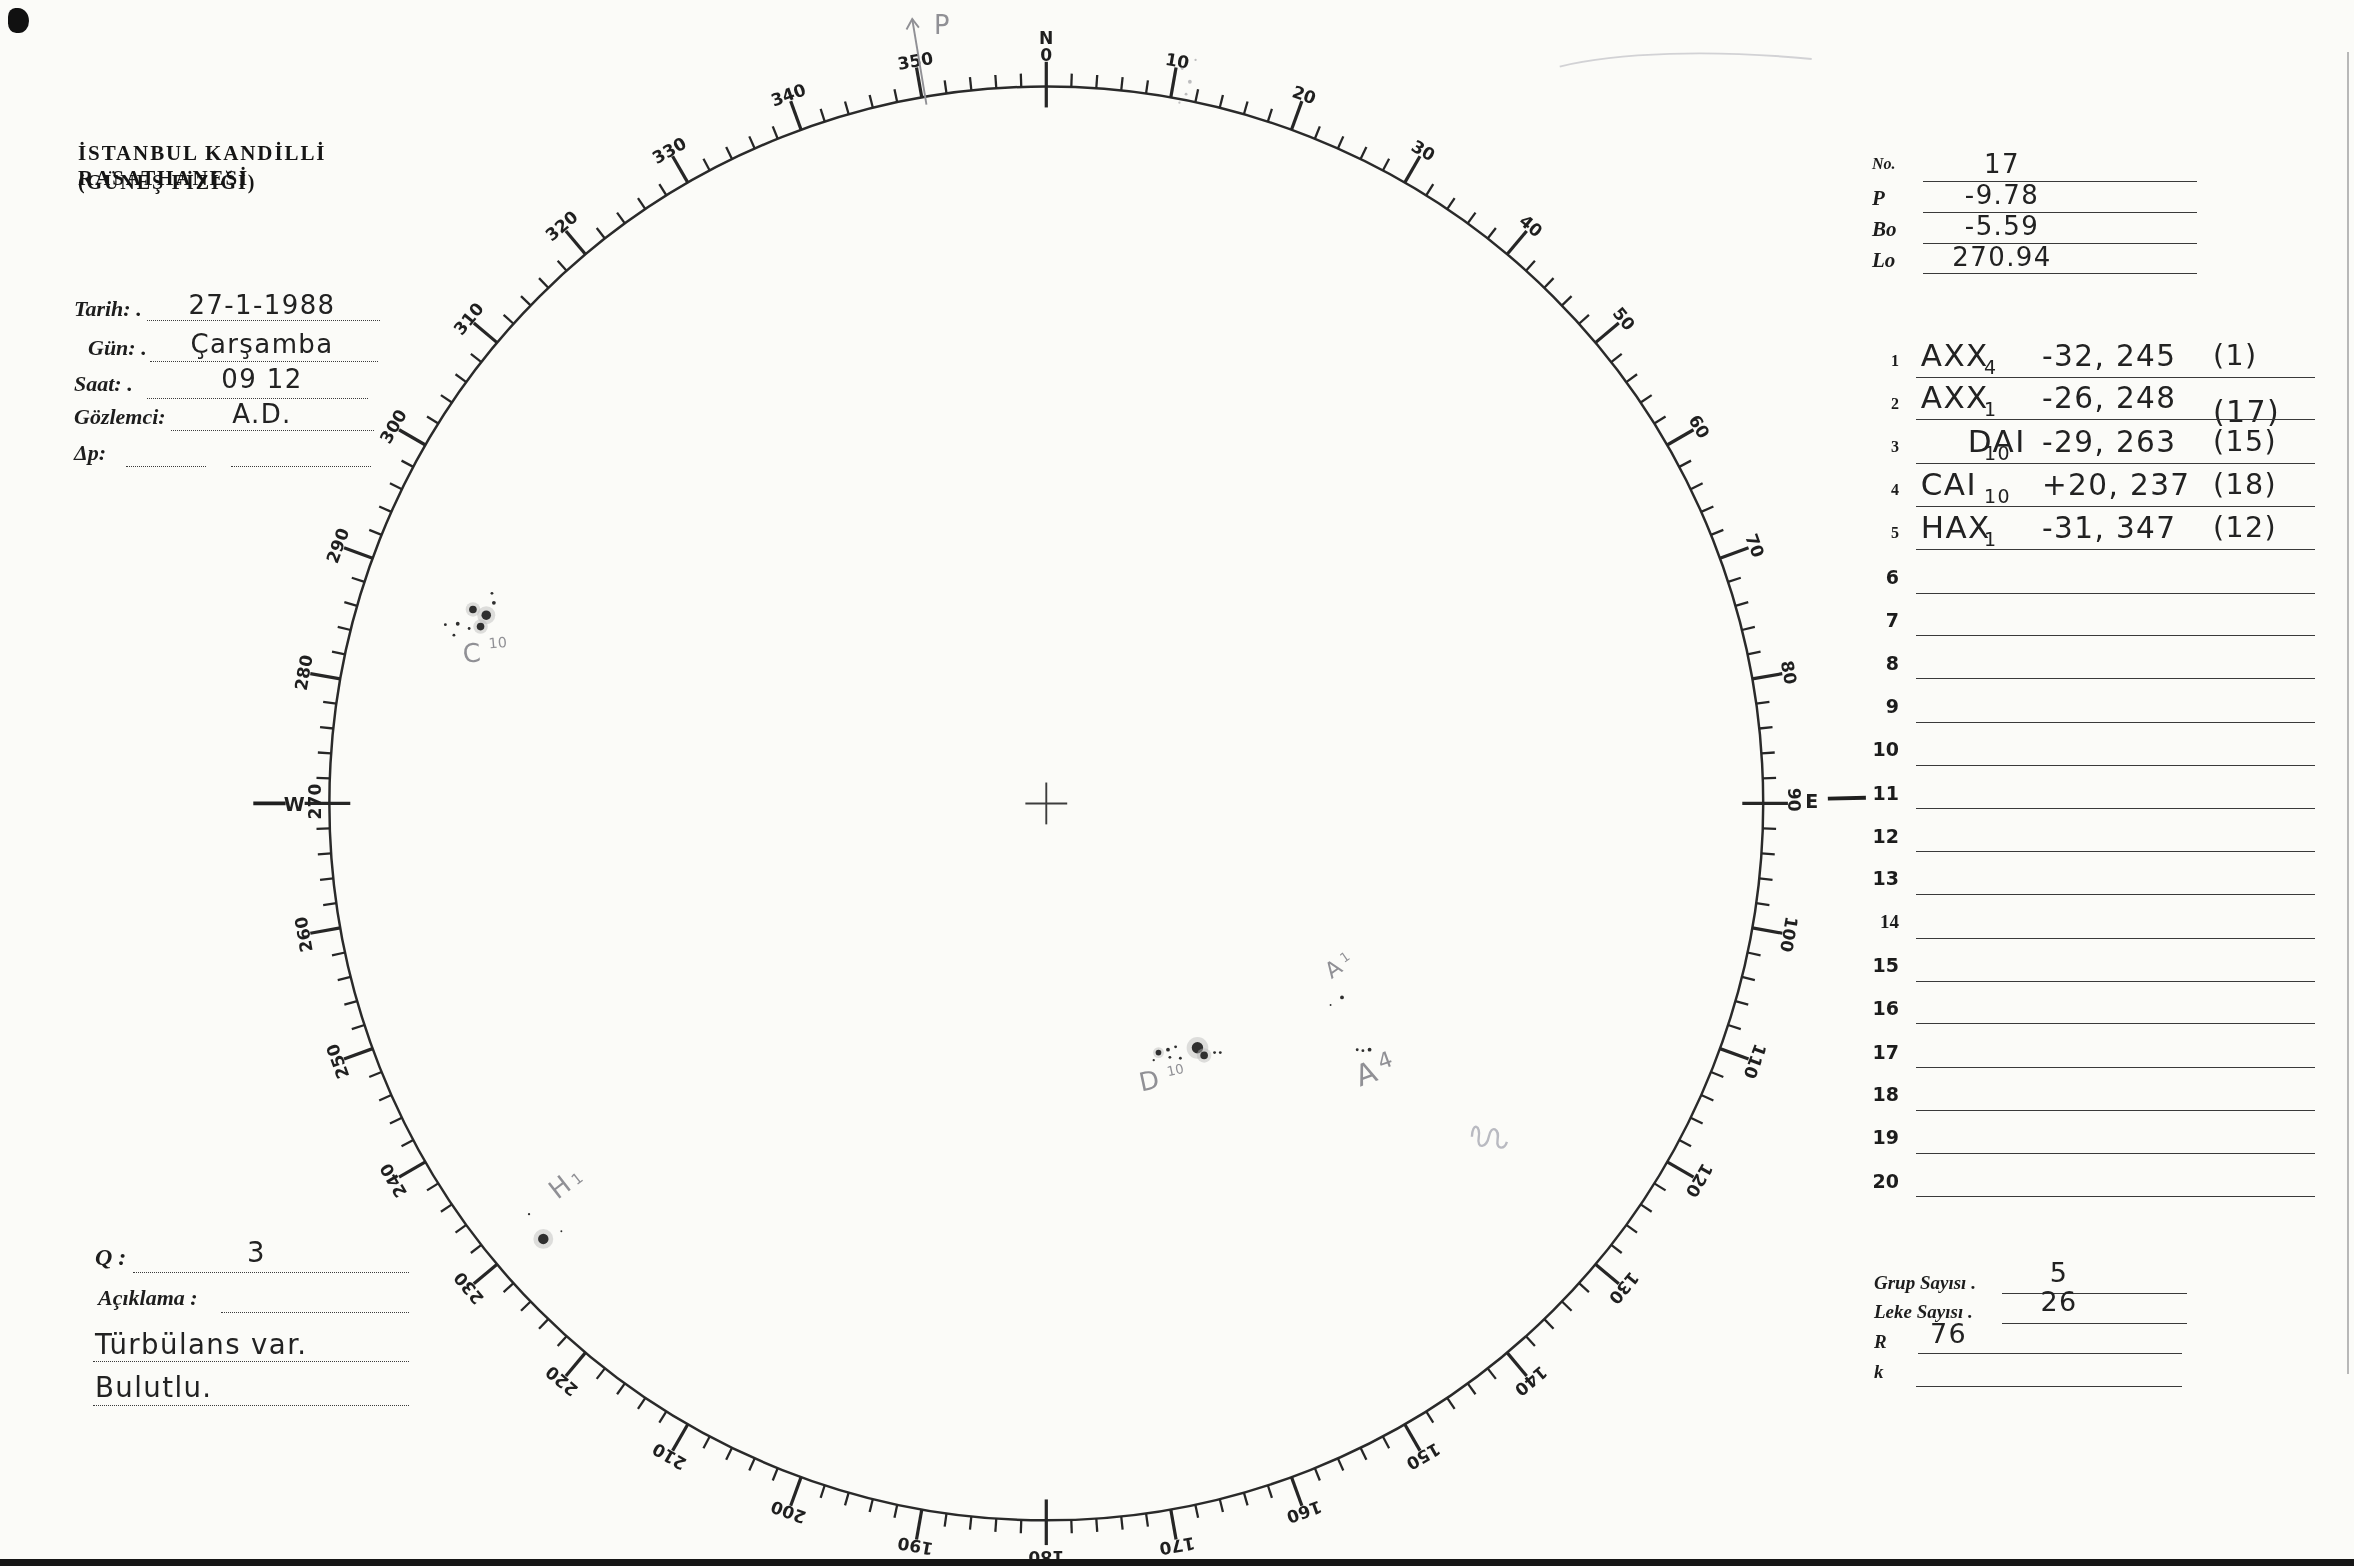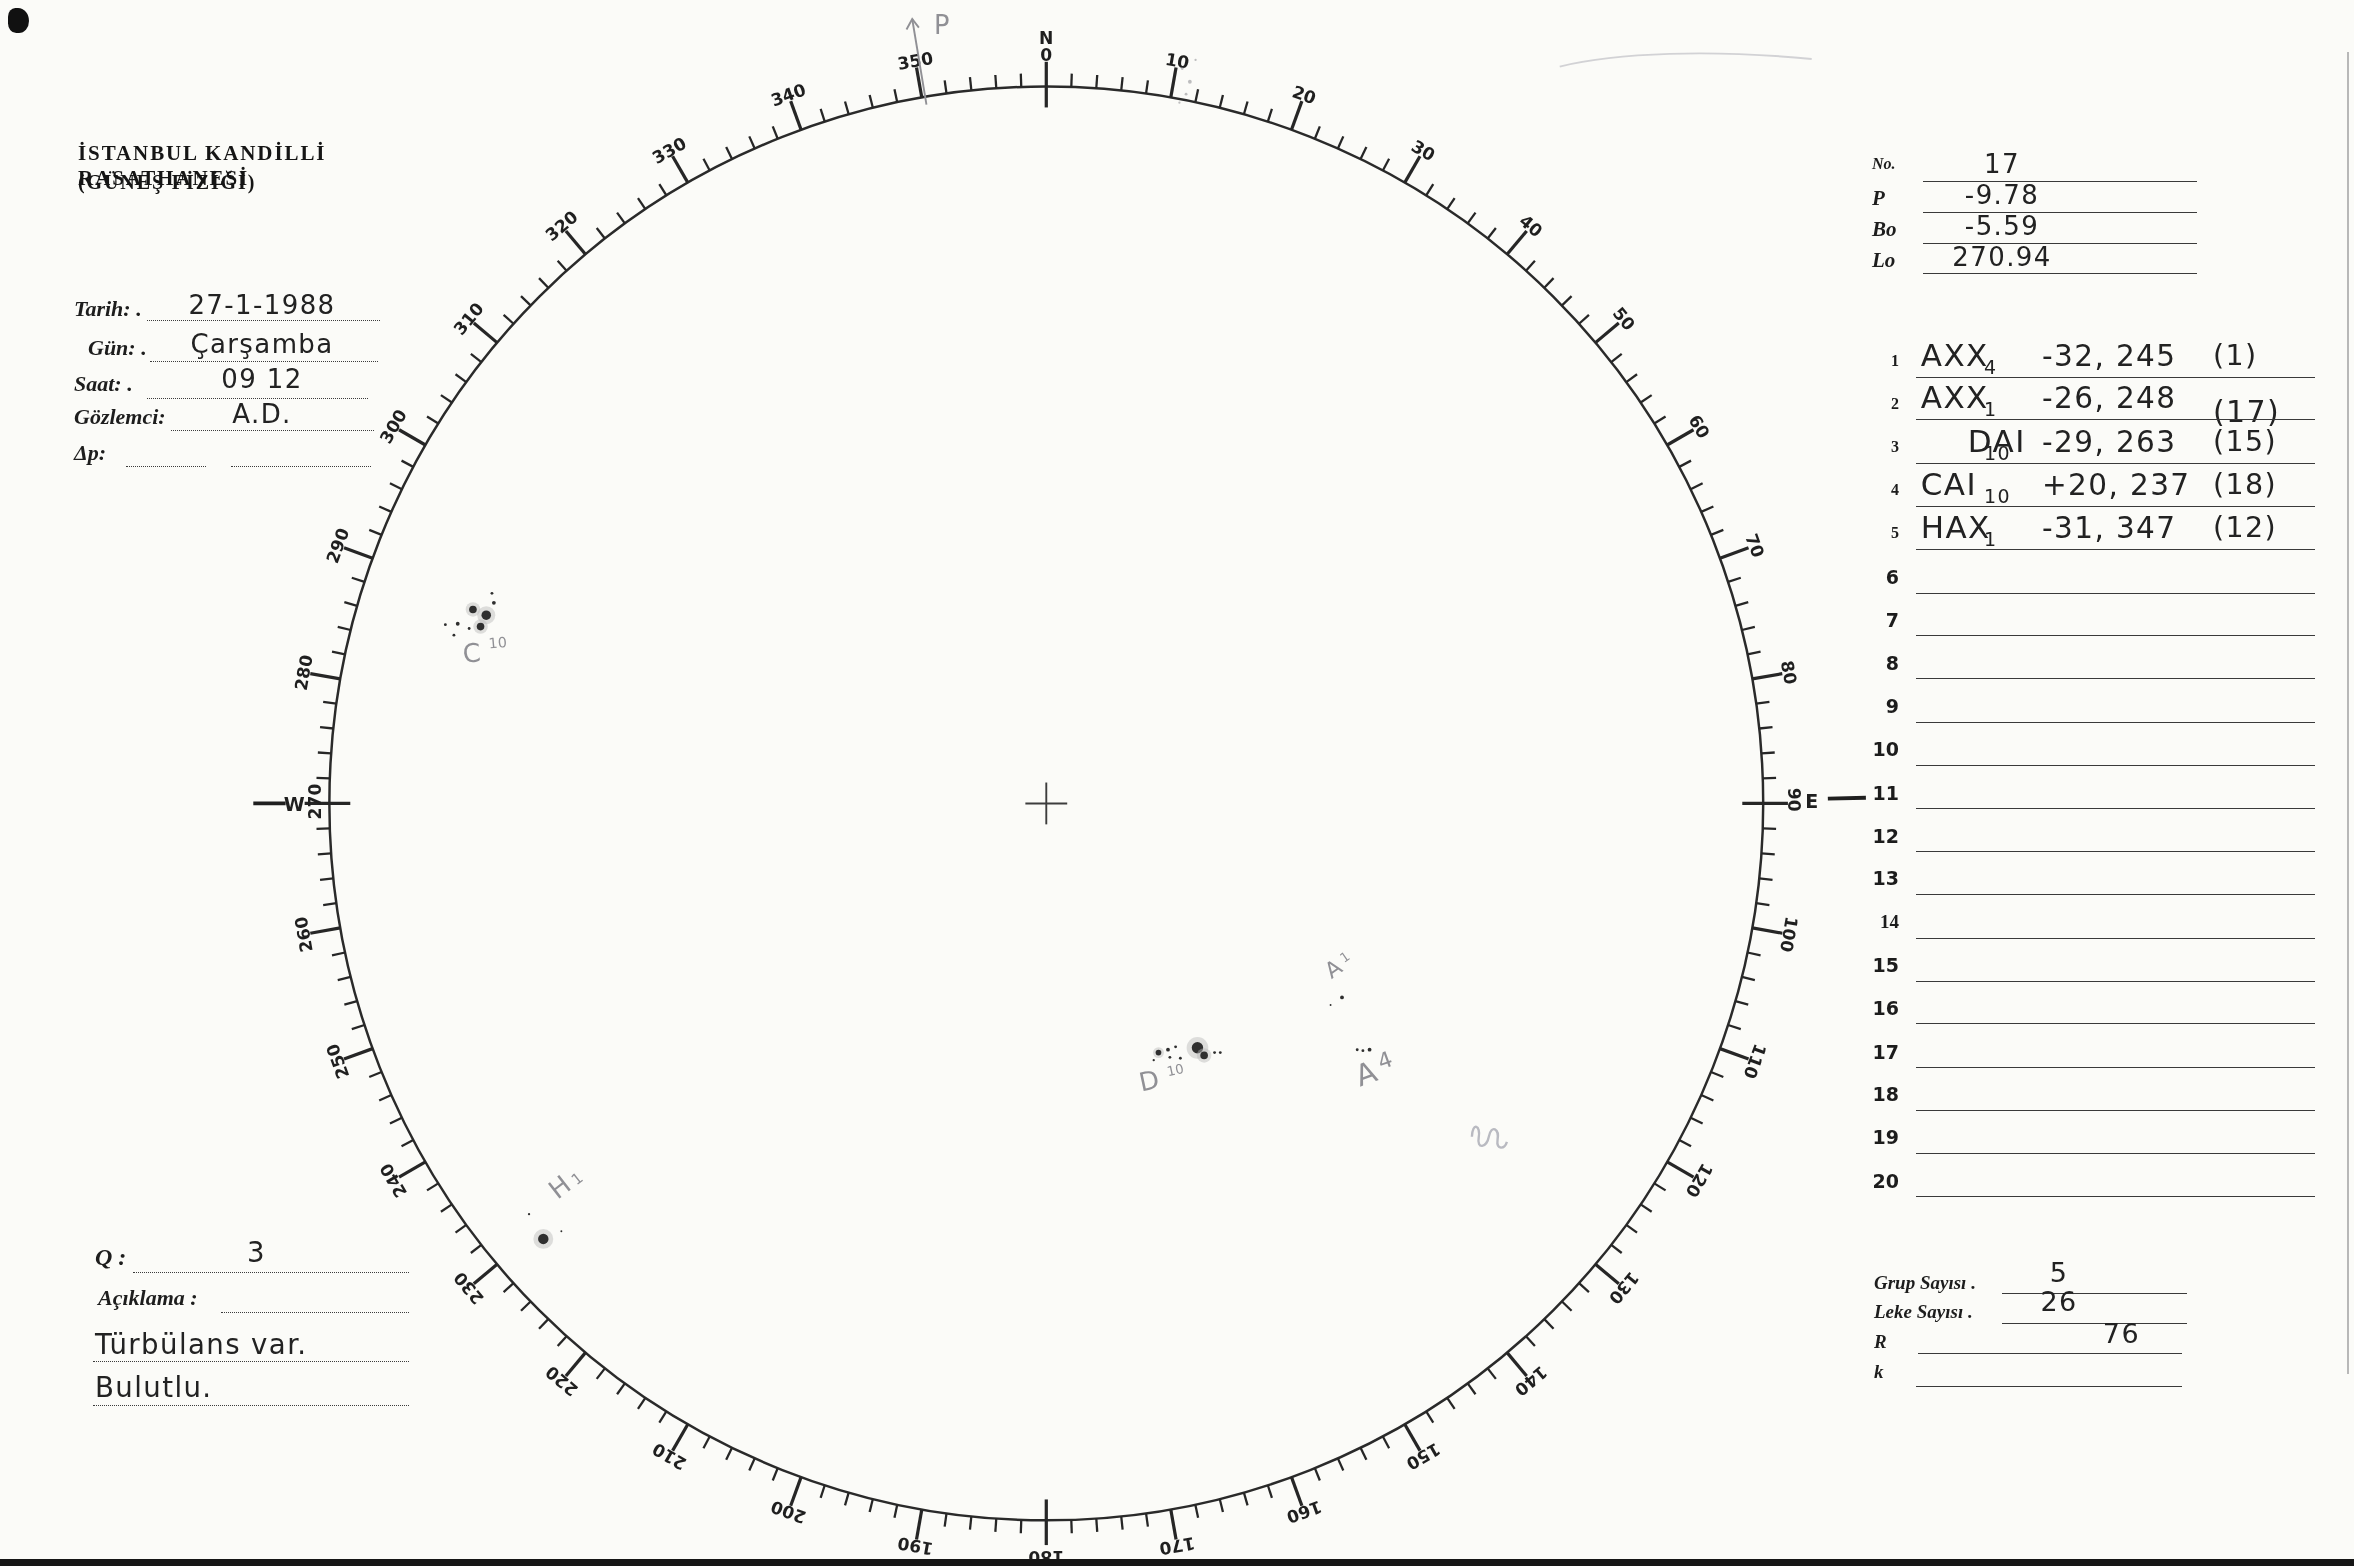--- a/index.html
+++ b/index.html
@@ -447,21 +447,21 @@
     </div>
 
   <div id="summary-block">
       <div class="abs serif-lbl" style="left:1874px;top:1272px;font-size:19px;">Grup Sayısı .</div>
       <div class="abs hand" style="left:1978px;top:1257px;width:162px;text-align:center;font-size:27px;">5</div>
       <div class="abs solidline" style="left:2002px;top:1293px;width:185px;"></div>
       <div class="abs serif-lbl" style="left:1874px;top:1301px;font-size:19px;">Leke Sayısı .</div>
       <div class="abs hand" style="left:1978px;top:1286px;width:162px;text-align:center;font-size:27px;">26</div>
       <div class="abs solidline" style="left:2002px;top:1323px;width:185px;"></div>
       <div class="abs serif-lbl" style="left:1874px;top:1331px;font-size:19px;">R</div>
-      <div class="abs hand" style="left:1978px;top:1318px;width:162px;text-align:right;font-size:27px;">76</div>
+      <div class="abs hand" style="left:1930px;top:1318px;width:162px;text-align:left;font-size:27px;">76</div>
       <div class="abs solidline" style="left:1918px;top:1353px;width:264px;"></div>
       <div class="abs serif-lbl" style="left:1874px;top:1361px;font-size:19px;">k</div>
       <div class="abs hand" style="left:1978px;top:1351px;width:162px;text-align:center;font-size:27px;"></div>
       <div class="abs solidline" style="left:1916px;top:1386px;width:266px;"></div>
     </div>
 
   <div class="abs" style="left:0;top:1559px;width:2355px;height:7.6px;background:#161616;"></div>
   <div class="abs" style="left:7.6px;top:7.6px;width:21px;height:25px;background:#111;border-radius:40% 60% 55% 45%;"></div>
   <div class="abs" style="left:2347px;top:52px;width:1.9px;height:1322px;background:#a8a8a8;opacity:.8;"></div>
 </div>

